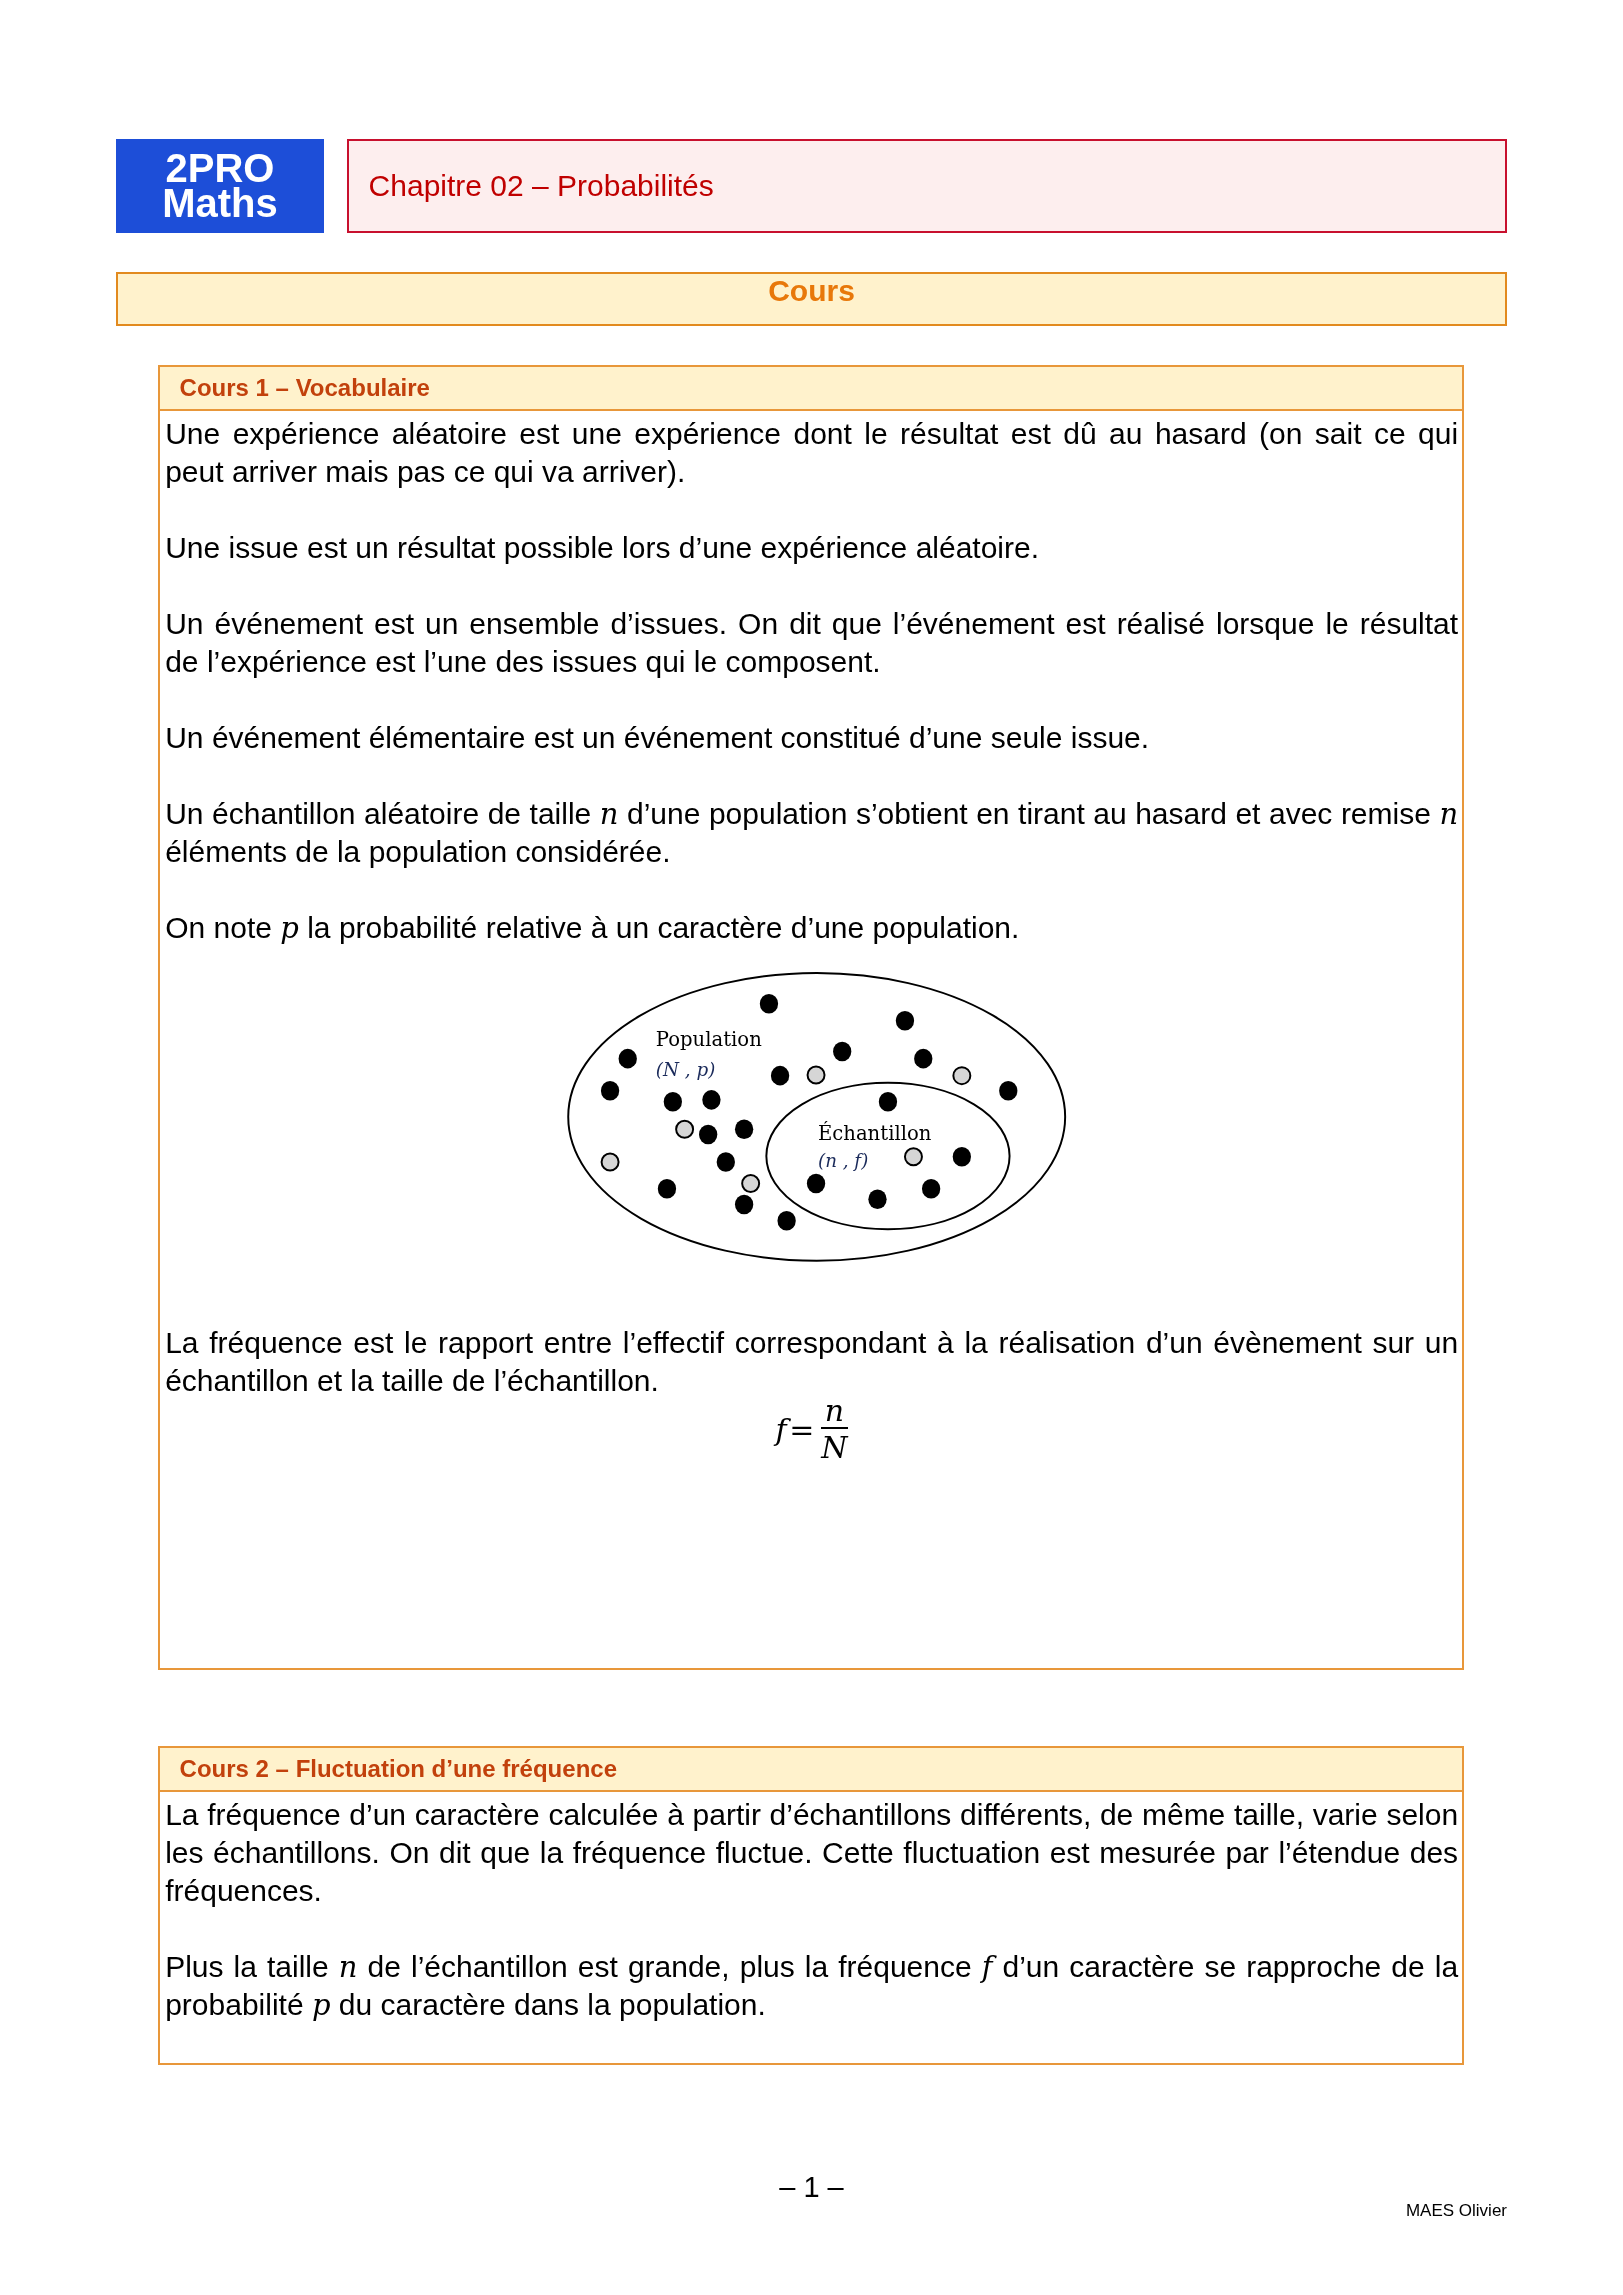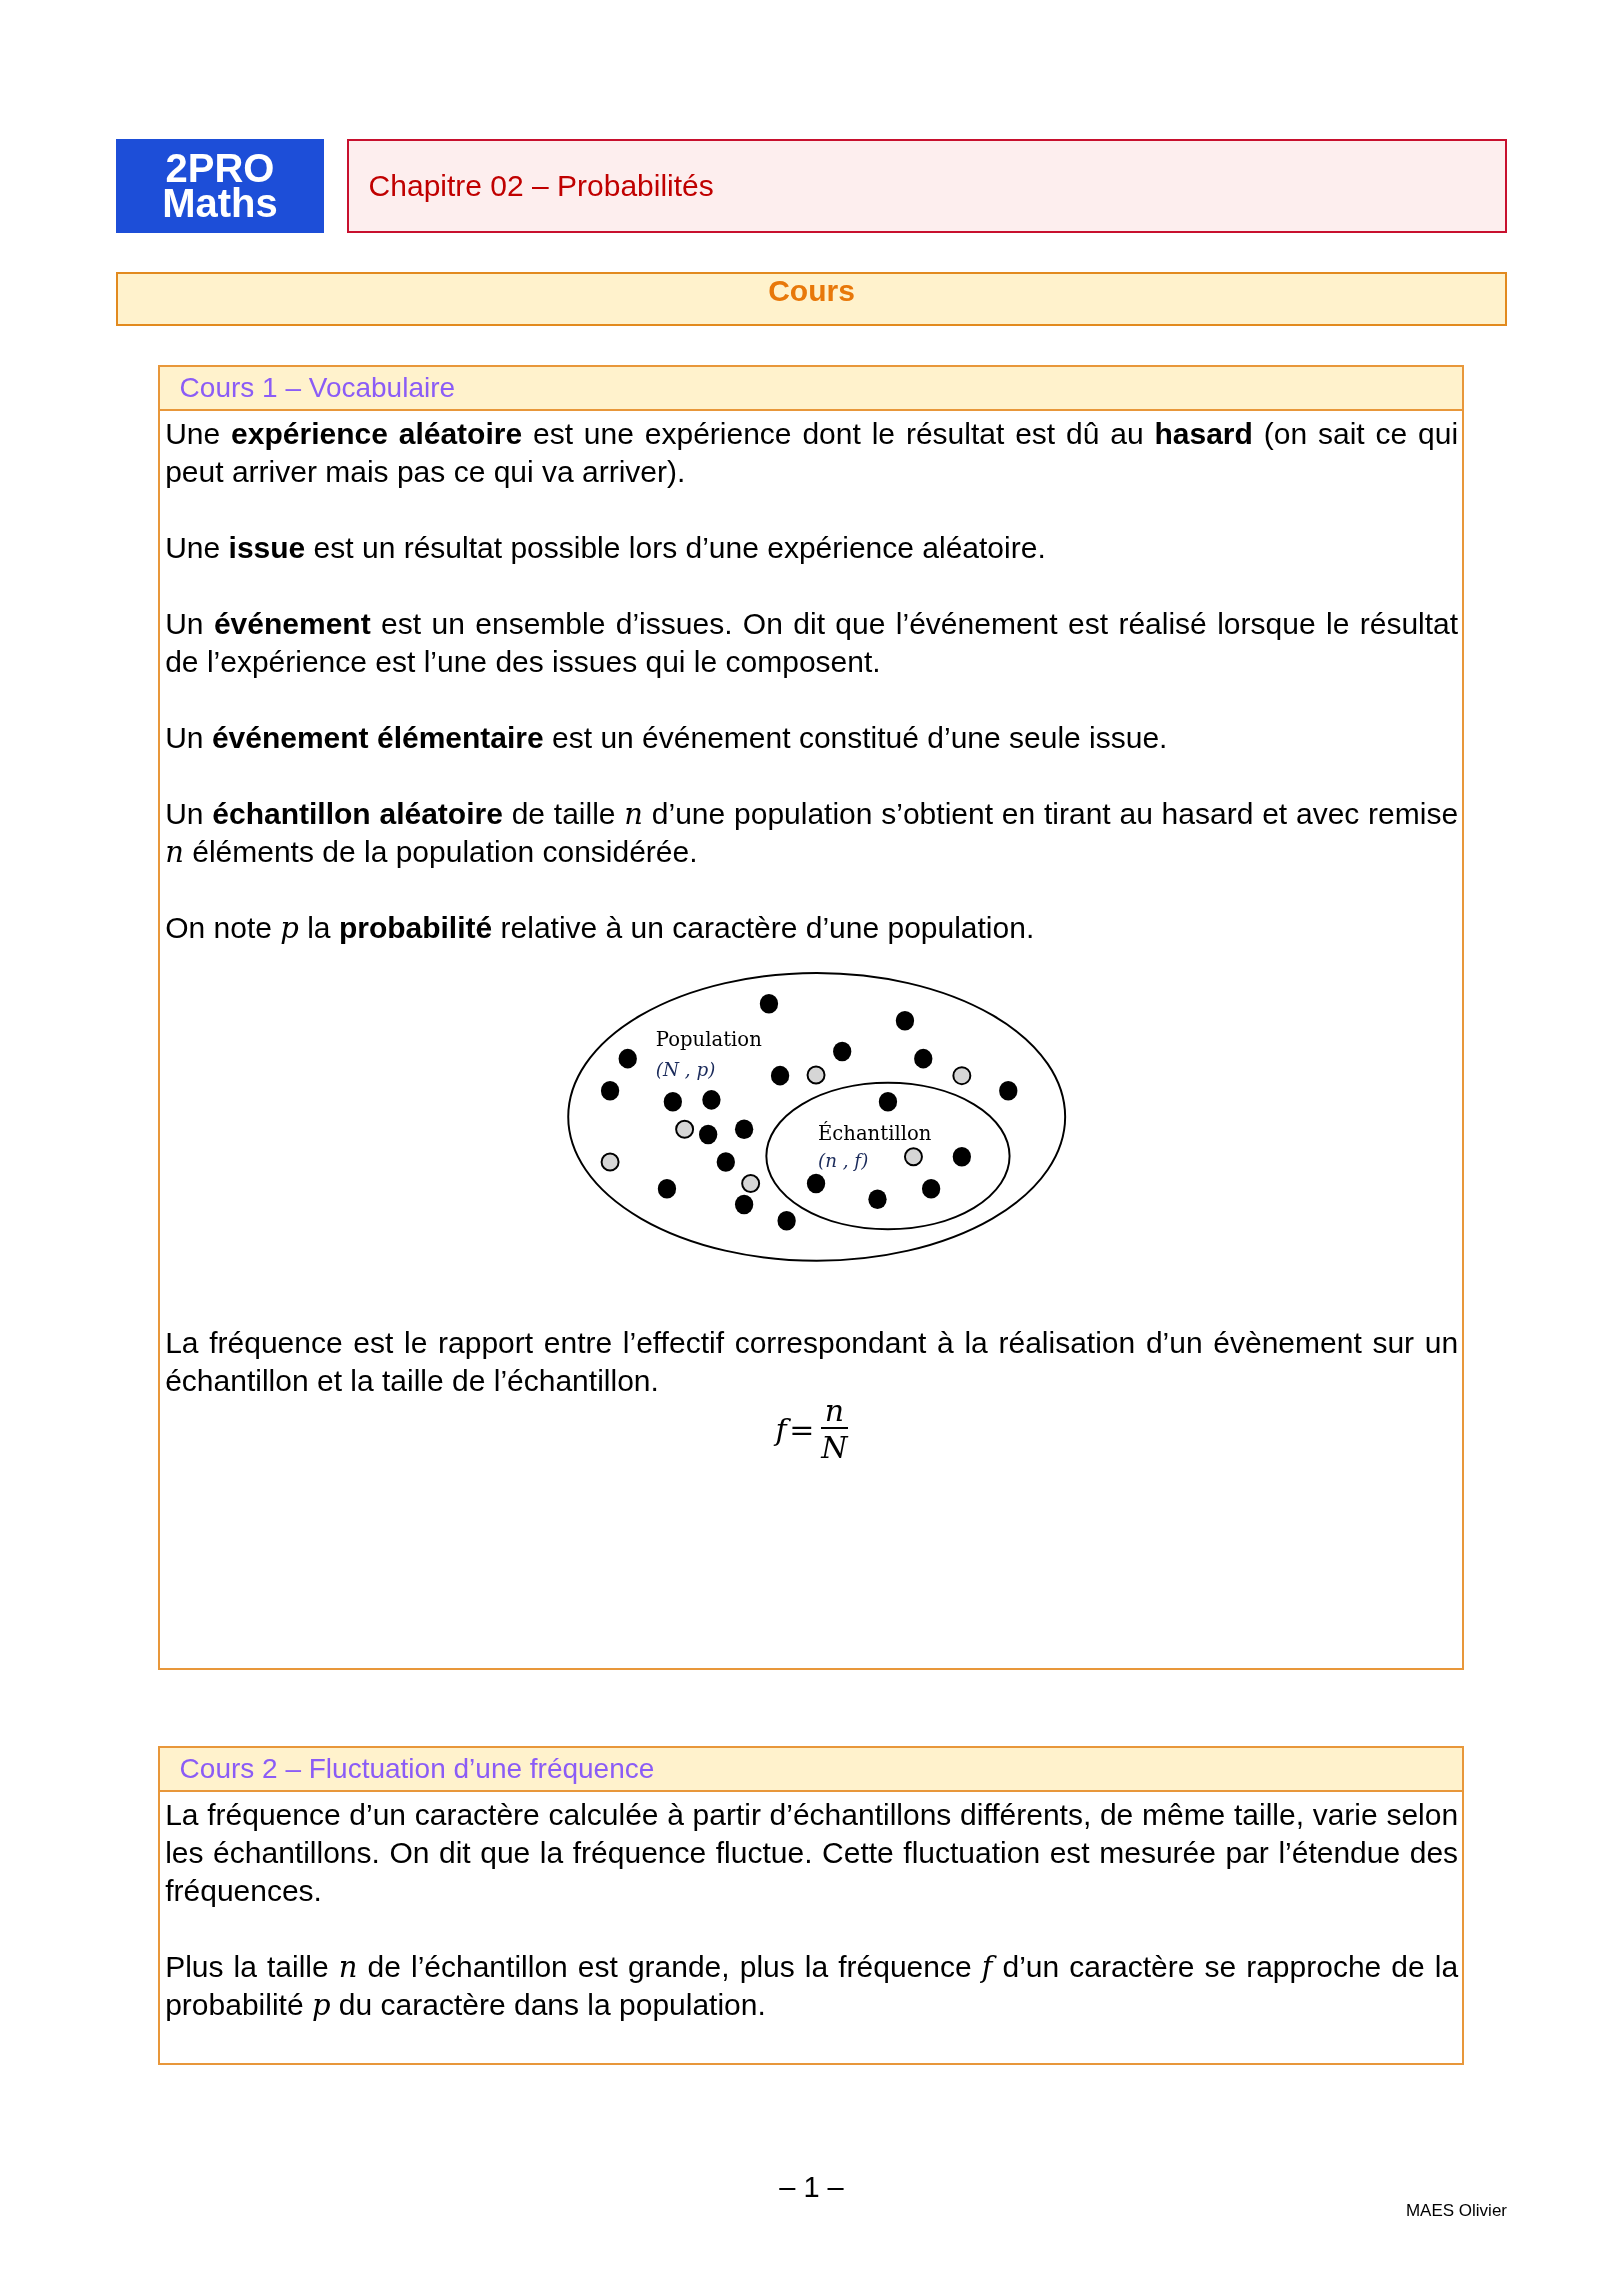--- a/index.html
+++ b/index.html
@@ -15,25 +15,25 @@
     border: 2px solid #c8102e; display: flex; align-items: center; padding-left: 19.6px; }
   .chapter-title { color: #c00000; font-weight: normal; font-size: 30px; }
 
   .cours-banner { left: 116px; top: 272px; width: 1391px; height: 54px; background: #fff2cc;
     border: 2px solid #e28a1e; display: flex; align-items: flex-start; justify-content: center; }
   .cours-banner span { color: #e8780a; font-weight: bold; font-size: 30px; }
 
   .section { left: 158px; width: 1306px; border: 2px solid #e8973a; background: #fff; }
   .section-header { height: 44px; background: #fff2cc; border-bottom: 2px solid #e8973a;
     display: flex; align-items: center; padding-left: 19.6px; box-sizing: border-box; }
-  .section-header span { color: #8b5cf6; font-weight: normal; font-size: 28px; }
+  .section-header span { color: #c2410c; font-weight: bold; font-size: 24px; }
   .section-body { padding: 3.9px 3.9px 0 5.2px; font-size: 30px; line-height: 38px;
     text-align: justify; }
   .section-body p { margin: 0 0 38px 0; }
-  .section-body b { font-weight: bold; margin-top: 41px; }
+  .section-body b { font-weight: normal; margin-top: 41px; }
   .math { font-family: "DejaVu Serif", serif; font-style: italic; font-size: 29px; }
 
   .diagram { position: relative; height: 353px; margin: -14.4px 0 0 0; }
   .diagram svg { position: absolute; left: 398px; top: 0; }
 
   .formula { display: flex; justify-content: center; align-items: center; margin-top: -18.3px;
     font-family: "DejaVu Serif", serif; font-style: italic; font-size: 30px; }
   .frac { display: inline-flex; flex-direction: column; align-items: center; margin-left: 3.9px; }
   .frac .num { border-bottom: 2px solid #000; padding: 0 3.9px; line-height: 33px; }
   .frac .den { line-height: 37px; }

